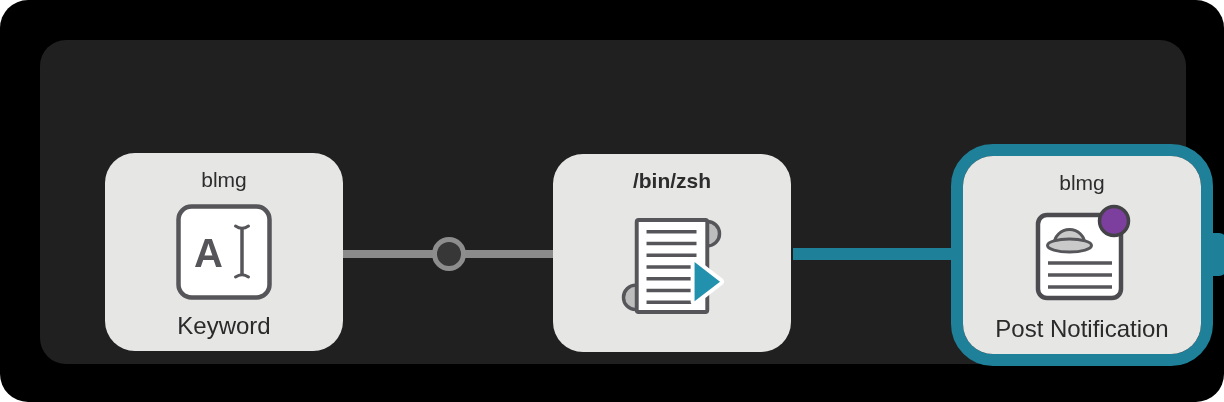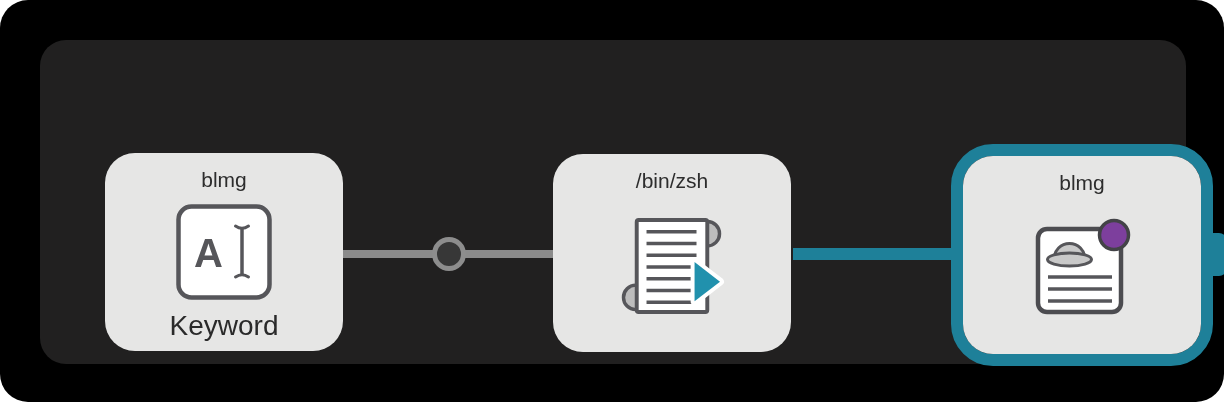--- a/index.html
+++ b/index.html
@@ -9,24 +9,24 @@
   .conn{position:absolute;}
   .conn-gray{left:303px;top:210px;width:210px;height:8px;background:#8b8b8b;}
   .conn-handle{position:absolute;left:392px;top:197px;width:24px;height:24px;background:#373737;border:5px solid #8d8d8d;border-radius:50%;}
   .conn-teal{left:753px;top:208px;width:171px;height:12px;background:#1e8099;}
   .output-tab{position:absolute;left:1160px;top:193px;width:27px;height:43px;background:#1e8099;border-radius:0 8px 8px 0;}
   .node{width:238px;height:198px;box-sizing:border-box;background:#e6e6e5;border-radius:30px;
         display:flex;flex-direction:column;align-items:center;justify-content:space-between;
         padding:14px 0 11px 0;}
   .node.abs{position:absolute;}
   .node-keyword{left:65px;top:113px;}
-  .node-script{left:513px;top:114px;}
+  .node-script{left:513px;top:114px;font-weight:bold;}
   .selection-ring{position:absolute;left:911px;top:104px;border:12px solid #1e8099;border-radius:42px;}
   .node-title{font-size:21px;line-height:25px;color:#2d2d2d;}
-  .node-label{font-size:28px;line-height:28px;color:#2a2a2a;}
+  .node-label{font-size:24px;line-height:28px;color:#2a2a2a;}
   .node-icon{flex:1 1 auto;display:flex;align-items:center;justify-content:center;}
   svg{overflow:visible;display:block;}
 </style>
 </head>
 <body>
 
 <div class="page">
   <div class="window">
     <div class="canvas">
 
@@ -82,18 +82,19 @@
               <path d="M22,40 a15.5,15.5 0 0 1 31,0 z" fill="#c9c9c9" stroke="#56565a" stroke-width="3"></path>
               <ellipse cx="37.5" cy="40.5" rx="22" ry="6.5" fill="#c9c9c9" stroke="#56565a" stroke-width="3"></ellipse>
               <g stroke="#56565a" stroke-width="3.5">
                 <line x1="16" y1="58" x2="80" y2="58"></line>
                 <line x1="16" y1="70" x2="80" y2="70"></line>
                 <line x1="16" y1="82" x2="80" y2="82"></line>
               </g>
               <circle cx="82" cy="16" r="14.5" fill="#7d3f9d" stroke="#434347" stroke-width="3.5"></circle>
             </svg>
           </div>
+          <div class="node-label">Post Notification</div>
         </div>
       </div>
 
     </div>
   </div>
 </div>
 
 </body></html>

